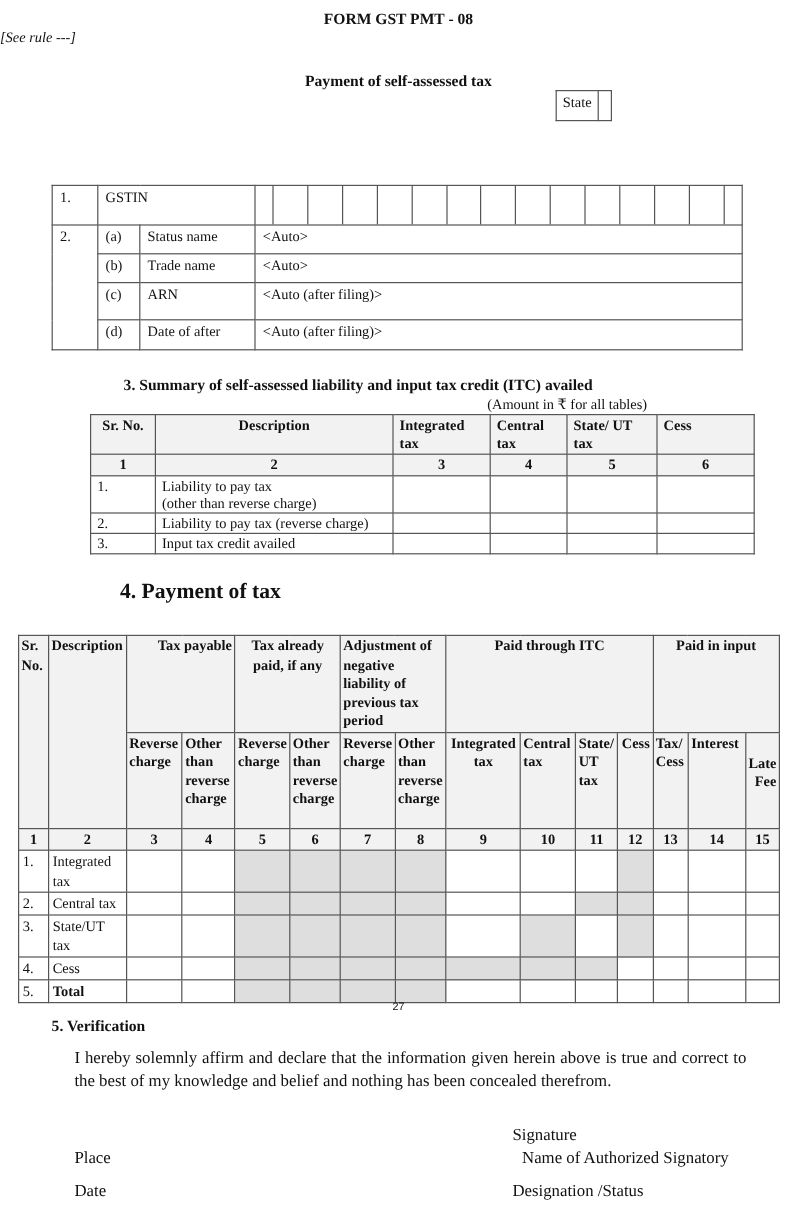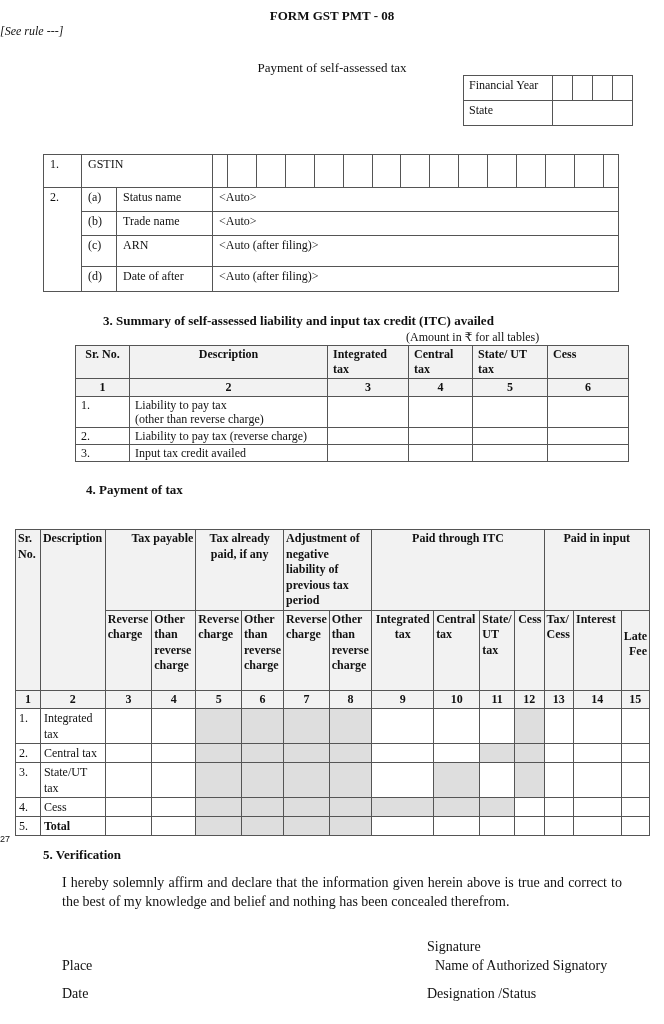--- a/index.html
+++ b/index.html
@@ -1,60 +1,53 @@
 <!DOCTYPE html>
 <html><head>
 <meta charset="utf-8">
 <style>
   html, body { margin:0; padding:0; background:#ffffff; }
   body { width:664px; height:1024px; position:relative; overflow:hidden;
          font-family:"Liberation Serif", "DejaVu Serif", serif; color:#111; }
   .abs { position:absolute; }
   .title { left:0; width:664px; top:8px; text-align:center; font-weight:bold; font-size:13px; }
   .subtitle { left:0; width:664px; top:24px; font-style:italic; font-size:12px; }
-  .heading { left:0; width:664px; top:60px; text-align:center; font-weight:normal; font-size:13px; }
+  .heading { left:0; width:664px; top:60px; text-align:center; font-weight:bold; font-size:13px; }
   table { border-collapse:collapse; }
   td, th { border:1px solid #555; padding:0; font-size:12px; vertical-align:top; }
   .fy { left:463px; top:75px; }
   .fy td { height:20px; padding:2px 5px; }
   .fy td.box { width:10px; padding:0; }
   .gst { left:43px; top:154px; width:576px; }
   .gst td { padding:2px 6px; }
   .box15 td.cell { padding:0; }
   .s3 { left:75px; top:345px; width:554px; }
   .s3 th { background:#f2f2f2; font-weight:bold; text-align:left; padding:1px 5px; line-height:15px; }
   .s3 th.c { text-align:center; }
   .s3 td { padding:1px 5px; line-height:14px; }
   .s4 { left:15px; top:529px; width:635px; }
   .s4 th { background:#f2f2f2; font-weight:bold; font-size:12px; line-height:15.5px; padding:1px 2px; text-align:left; }
   .s4 th.c { text-align:center; }
   .s4 th.r { text-align:right; }
   .s4 td { padding:1px 3px; line-height:16px; font-size:12px; }
   .shade { background:#dedede; }
-  .pagenum { left:0; width:664px; top:834px; font-family:"Liberation Sans", sans-serif; font-size:9px; }
+  .pagenum { left:0; width:664px; top:834px; text-align:center; font-family:"Liberation Sans", sans-serif; font-size:9px; }
   .sec5 { left:43px; top:847px; font-weight:bold; font-size:13px; }
   .decl { left:62px; top:873px; width:560px; font-size:14px; line-height:19px; text-align:justify; }
   .lbl { font-size:14px; }
 </style>
 </head>
 <body>
 
 <div class="abs title">FORM GST PMT - 08</div>
 <div class="abs subtitle">[See rule ---]</div>
 <div class="abs heading">Payment of self-assessed tax</div>
 
 <table class="abs fy">
   <tbody>
-      <tr>
-    <td style="width:78px">Financial Year</td>
-    <td class="box" style="width:19px"></td>
-    <td class="box" style="width:19px"></td>
-    <td class="box" style="width:19px"></td>
-    <td class="box" style="width:19px"></td>
-  </tr>
   <tr>
     <td>State</td>
     <td colspan="4"></td>
   </tr>
 </tbody>
   </table>
 
 <table class="abs gst">
   <tbody>
       <tr style="height:32px">
@@ -149,21 +142,21 @@
     <td>3.</td>
     <td>Input tax credit availed</td>
     <td></td>
     <td></td>
     <td></td>
     <td></td>
   </tr>
 </tbody>
   </table>
 
-<div class="abs" style="left:86px;top:482px;font-weight:bold;font-size:13px">4. Payment of tax</div>
+<div class="abs" style="left:100px;top:482px;font-weight:bold;font-size:18px">4. Payment of tax</div>
 
 <table class="abs s4">
   <tbody>
       <tr style="height:78px">
     <th rowspan="2" style="width:21px">Sr. No.</th>
     <th rowspan="2" style="width:60px">Description</th>
     <th colspan="2" class="r">Tax payable</th>
     <th colspan="2" class="c">Tax already paid, if any</th>
     <th colspan="2">Adjustment of negative liability of previous tax period</th>
     <th colspan="4" class="c">Paid through ITC</th>

